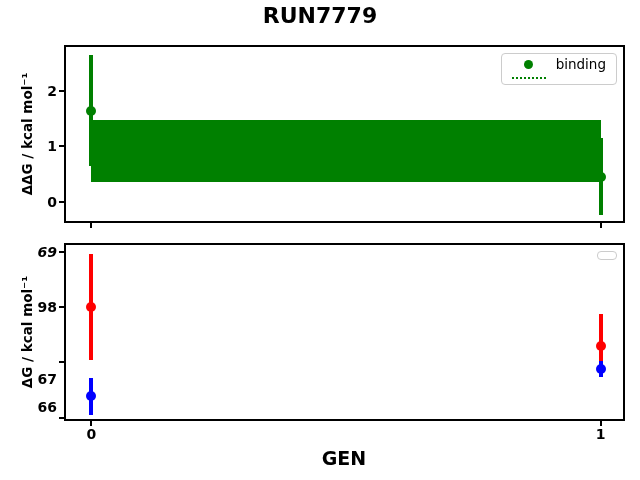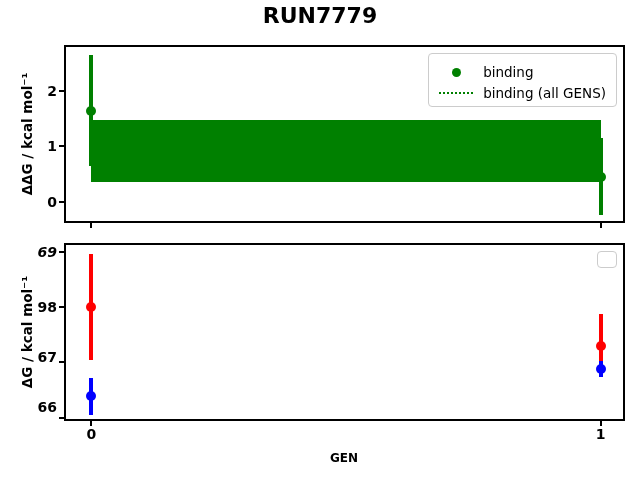--- a/index.html
+++ b/index.html
@@ -13,39 +13,39 @@
   }
   .axes{
     position:absolute;border:2px solid #000;background:#ffffff;
   }
   .ylabel{
     position:absolute;transform:translate(-50%,-50%) rotate(-90deg);
     font-size:13.5px;font-weight:bold;white-space:nowrap;
   }
   .xlabel{
     position:absolute;transform:translate(-50%,-50%);
-    font-size:12px;font-weight:bold;white-space:nowrap;
+    font-size:19px;font-weight:bold;white-space:nowrap;
   }
   .tick{position:absolute;background:#000;}
   .ytick{width:5px;height:2px;left:-7px;}
   .xtick{width:2px;height:5px;bottom:-7px;}
   .yticklabel{
     position:absolute;right:calc(100% + 9px);font-size:14px;font-weight:bold;
     line-height:14px;white-space:nowrap;
   }
   .xticklabel{
     position:absolute;top:calc(100% + 8px);transform:translateX(-50%);
     font-size:14px;font-weight:bold;line-height:14px;
   }
   .band{position:absolute;}
   .ebar{position:absolute;width:4px;}
   .pt{position:absolute;width:10px;height:10px;border-radius:50%;}
   .legend{
     position:absolute;top:6px;right:6px;background:rgba(255,255,255,0.92);
-    border:1px solid #cccccc;border-radius:4px;padding:10px 10px 5px 8px;
+    border:1px solid #cccccc;border-radius:4px;padding:2px 10px 5px 8px;
     display:flex;flex-direction:column;gap:5px;z-index:5;
   }
   .legend-row{display:flex;align-items:center;font-size:13.5px;white-space:nowrap;}
   .legend-marker{width:38px;display:flex;justify-content:center;align-items:center;flex:none;}
   .legend-dot{width:9px;height:9px;border-radius:50%;}
   .legend-dotted{width:34px;height:0;border-top:2px dotted;}
   .legend-label{margin-left:8px;}
 </style>
 </head>
 <body>
@@ -75,29 +75,28 @@
         <div class="legend-row">
           <div class="legend-marker">
             <div class="legend-dot" style="background: rgb(0, 128, 0);"></div>
           </div>
           <div class="legend-label">binding</div>
         </div>
         <div class="legend-row">
           <div class="legend-marker">
             <div class="legend-dotted" style="border-top-color: rgb(0, 128, 0);"></div>
           </div>
-          <div class="legend-label">binding (all GENS)</div>
         </div>
       </div>
     </div>
   <div class="axes" id="axes-1" style="left: 64px; top: 243px; width: 557px; height: 174px;">
       <div class="tick ytick" style="top: 171.892px;"></div>
       <div class="yticklabel" style="top: 155px;">66</div>
       <div class="tick ytick" style="top: 116.478px;"></div>
-      <div class="yticklabel" style="top: 105px;">67</div>
+      <div class="yticklabel" style="top: 127px;">67</div>
       <div class="tick ytick" style="top: 61.0637px;"></div>
       <div class="yticklabel" style="top: 55.0637px;">98</div>
       <div class="tick ytick" style="top: 5.64968px;"></div>
       <div class="yticklabel" style="top: -0.350318px; font-style: italic;">69</div>
       <div class="tick xtick" style="left: 24.457px;"></div>
       <div class="xticklabel" style="left: 25.457px;">0</div>
       <div class="tick xtick" style="left: 533.598px;"></div>
       <div class="xticklabel" style="left: 534.598px;">1</div>
       <div class="ebar" style="left: 23.457px; top: 9.42038px; height: 105.287px; background: rgb(255, 0, 0);"></div>
       <div class="pt" style="left: 20.457px; top: 57.0637px; background: rgb(255, 0, 0);"></div>

